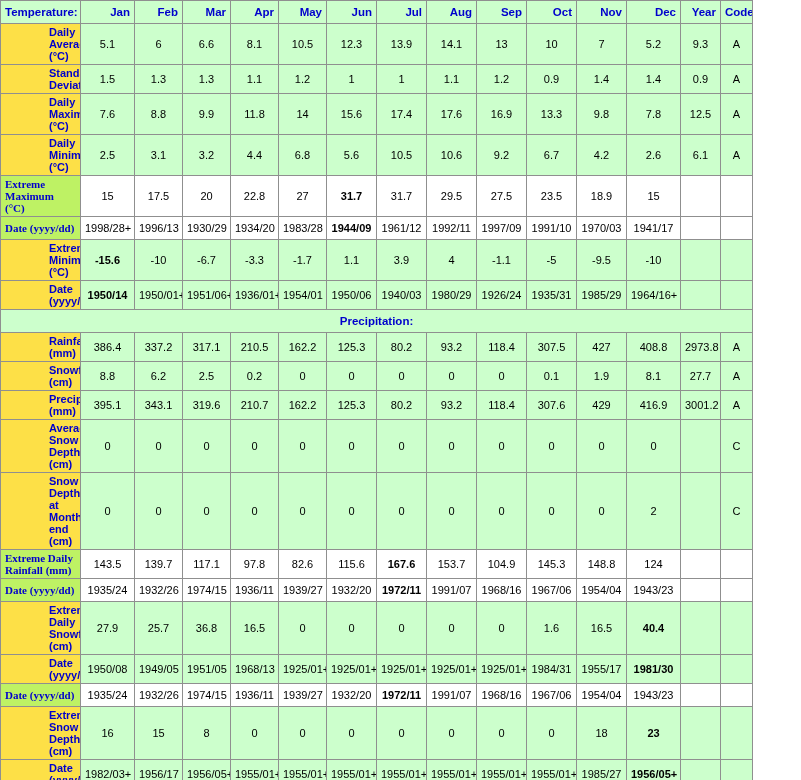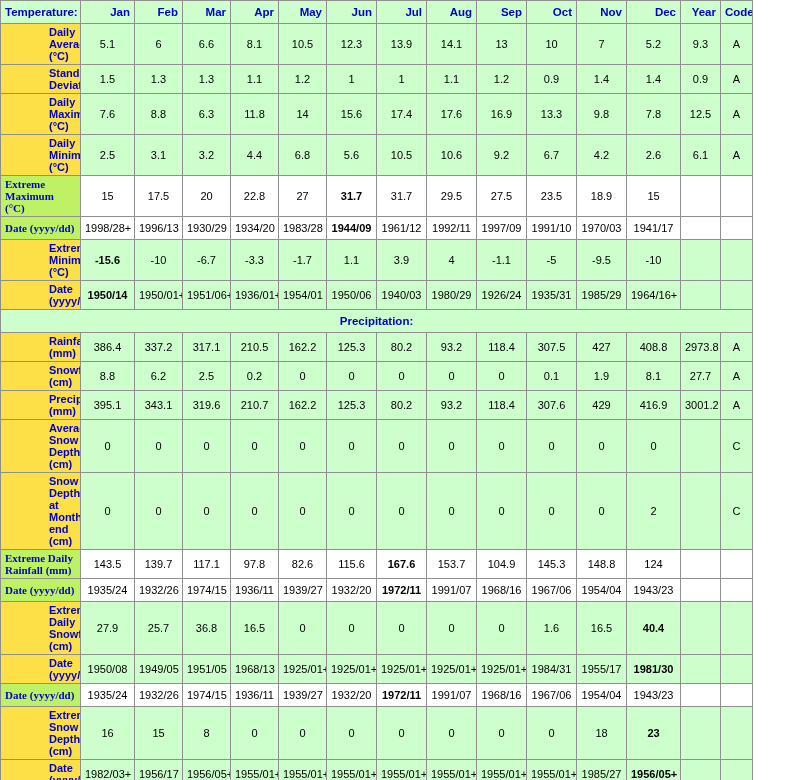--- a/index.html
+++ b/index.html
@@ -137,21 +137,21 @@
         <td class="val">0.9</td>
         <td class="val">1.4</td>
         <td class="val">1.4</td>
         <td class="val">0.9</td>
         <td class="code">A</td>
       </tr>
       <tr class="green">
         <td class="rowlabel">Daily Maximum (°C)</td>
         <td class="val">7.6</td>
         <td class="val">8.8</td>
-        <td class="val">6.3</td>
+        <td class="val">9.9</td>
         <td class="val">11.8</td>
         <td class="val">14</td>
         <td class="val">15.6</td>
         <td class="val">17.4</td>
         <td class="val">17.6</td>
         <td class="val">16.9</td>
         <td class="val">13.3</td>
         <td class="val">9.8</td>
         <td class="val">7.8</td>
         <td class="val">12.5</td>

